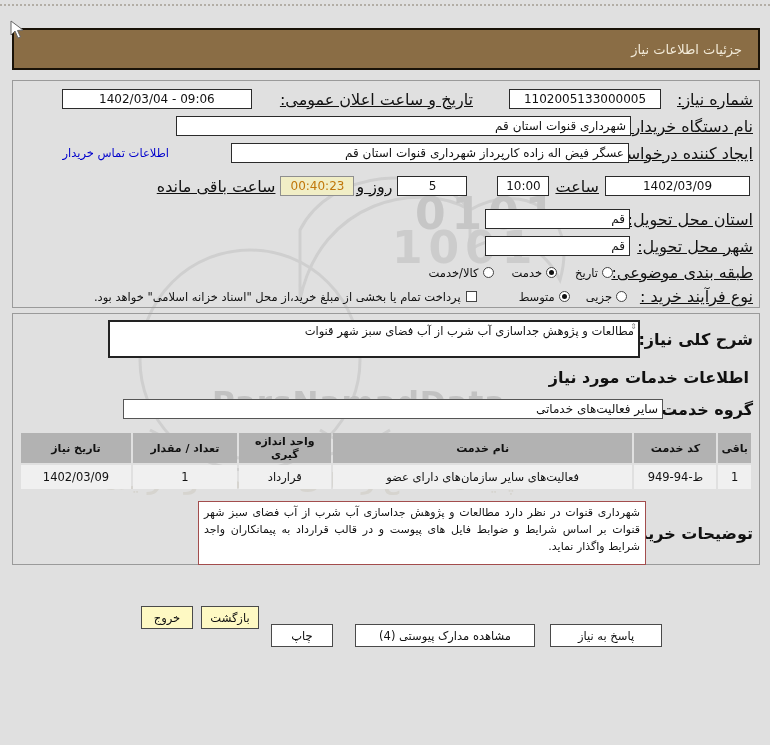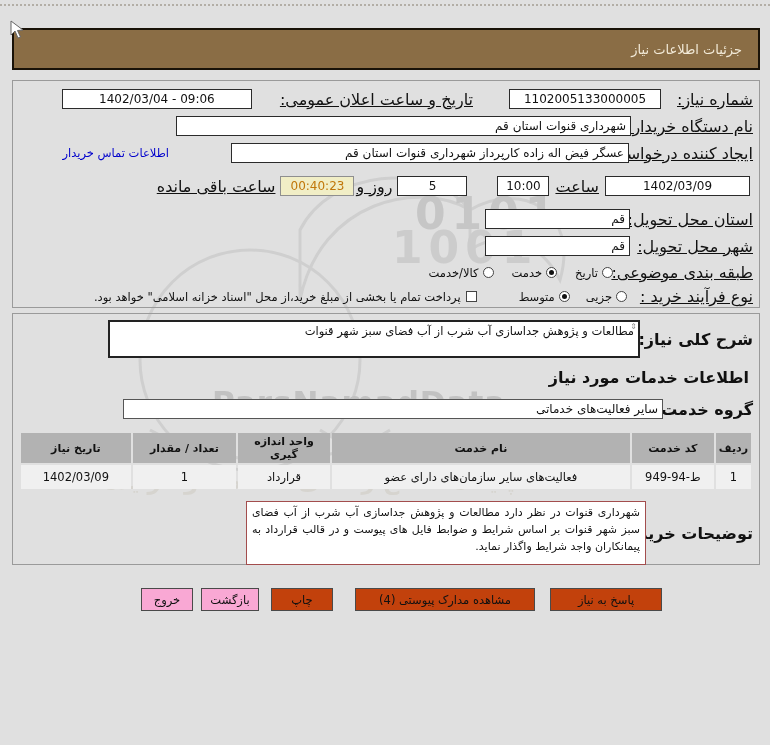--- a/index.html
+++ b/index.html
@@ -68,32 +68,32 @@
     background:#fff; border:2px solid #222; position:relative;
     font-size:11.5px; padding:2px 4px; overflow:hidden; z-index:2;
   }
   .scrollglyph { position:absolute; top:1px; right:1px; font-size:8px; color:#8a8a8a; line-height:8px; }
 
   table.svc { border-collapse:separate; border-spacing:2px; width:100%; margin-top:12px; position:relative; z-index:2; }
   table.svc th { background:#b2b2b2; font-size:11px; font-weight:bold; height:24px; padding:2px 3px; }
   table.svc td { background:#f0f0f0; font-size:11.5px; height:24px; padding:2px 3px; text-align:center; }
 
   .notes {
-    background:#fff; border:1px solid #a34d4d; width:400px; height:64px;
+    background:#fff; border:1px solid #a34d4d; width:448px; height:64px;
     font-size:11px; padding:2px 5px; text-align:justify; line-height:1.55; z-index:2; position:relative;
   }
 
   
   .btnbar { position:absolute; top:588px; right:108px; display:flex; align-items:center; z-index:2; }
   .btn {
     height:23px; display:flex; align-items:center; justify-content:center;
     border:1px solid #4a4a4a; font-size:11.5px; padding:0 10px; white-space:nowrap; cursor:pointer;
   }
-  .btn.green { background:#c2410c; }
-  .btn.pink  { background:#f9a8d4; }
+  .btn.green { background:#ffffff;margin-top:36px; }
+  .btn.pink  { background:#fef9c3; }
 </style>
 </head>
 <body>
 
 <div class="top-dotted"></div>
 
 <svg class="wm wm-svg" viewBox="0 0 770 745">
   <g fill="none" stroke="#cfcfcf" stroke-width="3">
     <path d="M300 300 C 320 200, 420 180, 470 210 C 430 160, 330 170, 300 230 Z"></path>
     <path d="M470 210 C 520 180, 580 210, 560 280 C 540 240, 500 230, 470 250 Z"></path>
@@ -188,21 +188,21 @@
   <div class="boldlbl" style="margin:6px 4px 12px 0">اطلاعات خدمات مورد نیاز</div>
 
   <div class="row" style="margin-bottom:0">
     <span class="boldlbl" style="width:84px">گروه خدمت:</span>
     <div class="inp" style="width:540px;margin-right:6px;border-color:#555">سایر فعالیت‌های خدماتی</div>
   </div>
 
   <table class="svc">
     <tbody>
         <tr>
-      <th style="width:30px">ردیف</th>
+      <th style="width:30px">باقی</th>
       <th style="width:82px">کد خدمت</th>
       <th style="width:300px">نام خدمت</th>
       <th style="width:92px">واحد اندازه گیری</th>
       <th style="width:104px">تعداد / مقدار</th>
       <th style="width:110px">تاریخ نیاز</th>
     </tr>
     <tr>
       <td>1</td>
       <td>ط-94-949</td>
       <td>فعالیت‌های سایر سازمان‌های دارای عضو</td>

